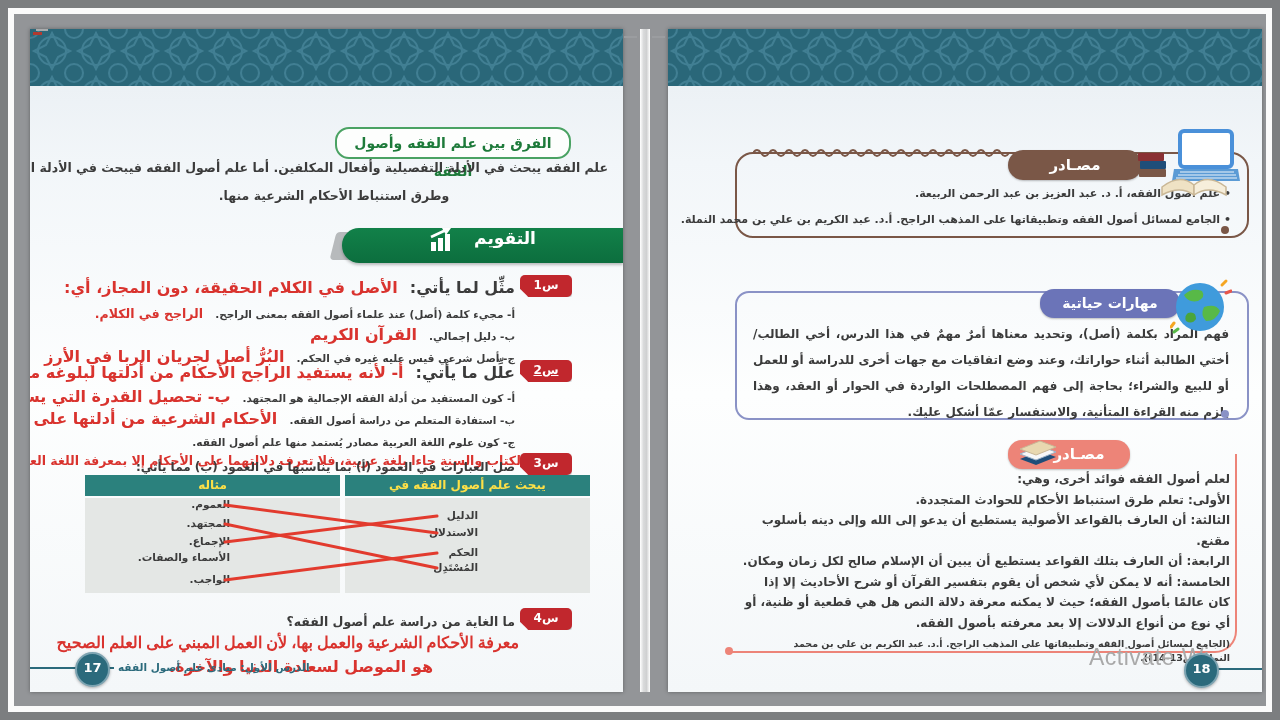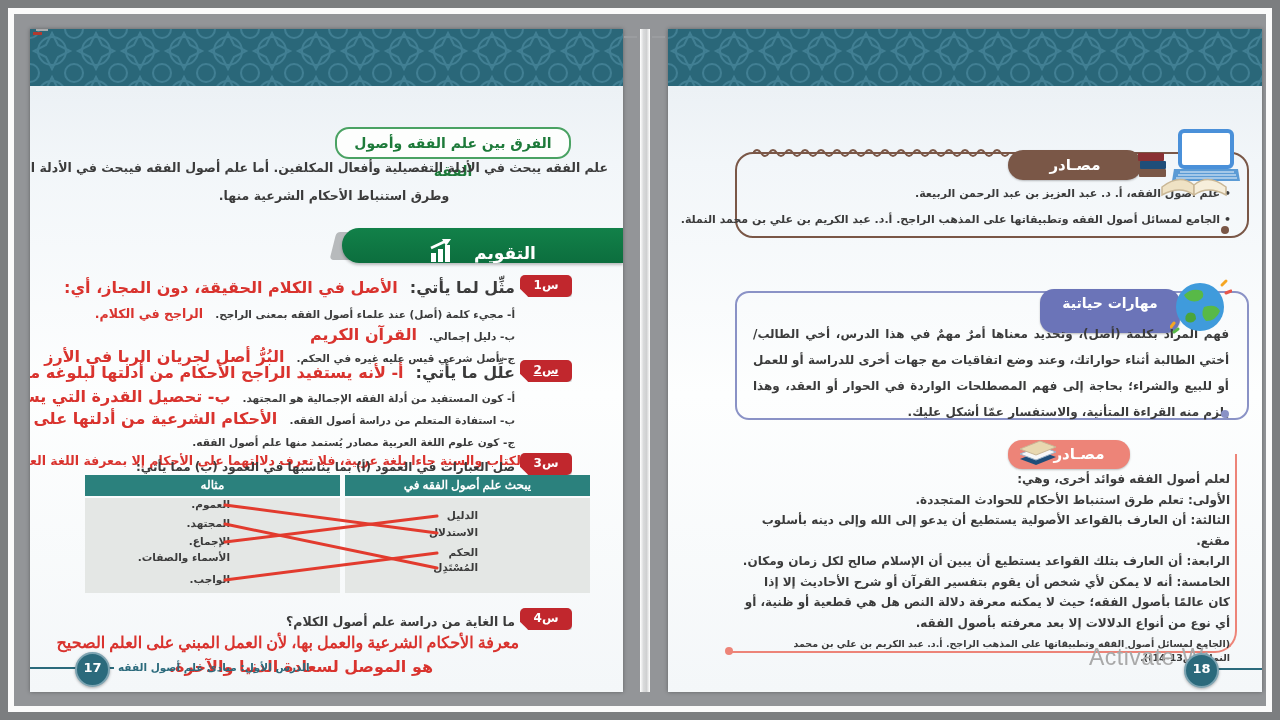--- a/index.html
+++ b/index.html
@@ -9,42 +9,42 @@
   .page{position:absolute;top:29px;height:663px;background:linear-gradient(180deg,#e7edf2 0%,#f2f6f9 20%,#fdfefe 55%,#f4f7f9 100%);overflow:hidden;box-shadow:0 0 4px rgba(0,0,0,.35);}
   .page-left{left:30px;width:593px;}
   .page-right{left:668px;width:594px;}
   .divider{position:absolute;left:640px;top:29px;width:10px;height:663px;background:linear-gradient(90deg,#ffffff,#d9dadb 35%,#cfd0d1 65%,#ffffff);}
   .banner{position:absolute;left:0;top:0;}
   .mark{position:absolute;z-index:5;}
   
   .titlebox{position:absolute;left:305px;top:98px;width:232px;height:28px;background:#fdfefd;border:2px solid #4aa263;border-radius:14px;color:#1d7a3a;font-weight:bold;font-size:14px;line-height:28px;text-align:center;direction:rtl;}
   .intro{position:absolute;left:30px;right:15px;text-align:center;direction:rtl;color:#3b3b3b;font-weight:bold;font-size:12.5px;white-space:nowrap;}
   .evalflap{position:absolute;left:303px;top:203px;width:24px;height:28px;background:#b7babc;border-radius:4px;transform:skewX(-14deg);}
-  .evalbanner{position:absolute;left:312px;top:199px;width:281px;height:35px;background:linear-gradient(180deg,#128149,#0c6e3e);border-radius:17px 0 0 17px;display:flex;align-items:flex-end;justify-content:center;gap:19px;direction:ltr;box-shadow:0 2px 3px rgba(0,0,0,.25);}
+  .evalbanner{position:absolute;left:312px;top:199px;width:281px;height:35px;background:linear-gradient(180deg,#128149,#0c6e3e);border-radius:17px 0 0 17px;display:flex;align-items:flex-start;justify-content:center;gap:19px;direction:ltr;box-shadow:0 2px 3px rgba(0,0,0,.25);}
   .evalbanner span{color:#fff;font-weight:bold;font-size:17px;direction:rtl;}
   .qbadge{position:absolute;right:51px;width:52px;height:22px;background:#c1272d;color:#fff;font-weight:bold;font-size:12px;text-align:center;line-height:21px;direction:rtl;border-radius:5px;clip-path:polygon(0 0,100% 0,100% 100%,16% 100%,0 62%);box-shadow:0 1px 2px rgba(0,0,0,.3);}
   .qrow{position:absolute;direction:rtl;white-space:nowrap;}
   .blk{color:#3b3b3b;font-weight:bold;}
   .red{color:#d9332e;font-weight:bold;margin-right:7px;}
   .s13{font-size:16px;} .s12{font-size:12px;} .s11{font-size:10.5px;} .s125{font-size:12.5px;} .s135{font-size:16px;}
   .tbl{position:absolute;left:55px;top:446px;width:505px;height:120px;}
-  .th{position:absolute;top:0;height:21px;background:#2b817d;color:#ffffff;font-weight:bold;font-size:12px;text-align:center;line-height:21px;direction:rtl;font-family:Liberation Serif, serif;}
+  .th{position:absolute;top:0;height:21px;background:#2b817d;color:#fde047;font-weight:bold;font-size:12px;text-align:center;line-height:21px;direction:rtl;}
   .tb{position:absolute;top:23px;height:95px;background:#e4e7e5;}
   .titem{position:absolute;direction:rtl;white-space:nowrap;color:#3b3b3b;font-weight:bold;font-size:10.5px;}
   .tlines{position:absolute;left:0;top:0;z-index:2;}
   .footline{position:absolute;background:#2b6a7c;height:2px;}
   .pgcircle{position:absolute;width:31px;height:31px;background:#2b6a7c;border:2px solid #7da4b2;border-radius:50%;color:#fff;font-weight:bold;font-size:13px;text-align:center;line-height:28px;z-index:3;box-shadow:0 1px 3px rgba(0,0,0,.3);}
   .footlesson{position:absolute;color:#2b6a7c;font-weight:bold;font-size:10.5px;direction:rtl;white-space:nowrap;}
   
   .srcbox{position:absolute;left:67px;top:123px;width:510px;height:82px;border:2px solid #7a5747;border-radius:18px;}
   .srcbullet{position:absolute;right:16px;direction:rtl;white-space:nowrap;color:#3b3b3b;font-weight:bold;font-size:11px;}
   .pill{position:absolute;color:#fff;font-weight:bold;text-align:center;direction:rtl;box-shadow:0 1px 2px rgba(0,0,0,.25);}
   .srcpill{left:340px;top:121px;width:134px;height:30px;line-height:30px;background:#7a5747;border-radius:15px;font-size:15px;}
   .skillbox{position:absolute;left:67px;top:262px;width:510px;height:125px;border:2px solid #8a92c6;border-radius:14px;}
-  .skillpill{left:372px;top:260px;width:140px;height:44px;line-height:29px;background:#6b74b8;border-radius:14px;font-size:14px;}
+  .skillpill{left:372px;top:260px;width:140px;height:29px;line-height:29px;background:#6b74b8;border-radius:14px;font-size:14px;}
   .skilltext{position:absolute;left:85px;top:292px;width:476px;direction:rtl;text-align:justify;color:#3b3b3b;font-weight:bold;font-size:12px;line-height:26px;}
   .enrichpill{left:340px;top:411px;width:122px;height:29px;line-height:29px;background:#ed8478;border-radius:14px;font-size:15px;padding-left:20px;width:102px;}
   .enrichborder{position:absolute;left:60px;top:425px;width:507px;height:197px;border-right:2px solid #ed8478;border-bottom:2px solid #ed8478;border-bottom-right-radius:22px;}
   .enrichtext{position:absolute;left:72px;top:440px;width:490px;direction:rtl;text-align:right;color:#3b3b3b;font-weight:bold;font-size:12px;line-height:20.5px;}
   .enrichtext .cite{font-size:9.5px;font-weight:bold;margin-top:4px;padding-left:26px;line-height:14px;}
   .enddot{position:absolute;width:8px;height:8px;border-radius:50%;}
   .watermark{position:absolute;left:421px;top:615px;color:#a9a9a9;font-size:23px;font-family:"Liberation Sans",sans-serif;letter-spacing:.5px;z-index:1;white-space:nowrap;}
 </style>
 </head>
 <body>
@@ -158,21 +158,21 @@
           <line x1="140" y1="67" x2="352" y2="41"></line>
           <line x1="140" y1="30" x2="352" y2="58"></line>
           <line x1="140" y1="105" x2="352" y2="78"></line>
           <line x1="140" y1="49" x2="352" y2="93"></line>
         </g>
       </svg>
     </div>
 
     <div class="qbadge" style="top:579px;">س4</div>
     <div class="qrow" style="top:582px;right:108px;">
-      <span class="blk s125">ما الغاية من دراسة علم أصول الكلام؟</span>
+      <span class="blk s125">ما الغاية من دراسة علم أصول الفقه؟</span>
     </div>
     <div class="qrow" style="top:604px;right:104px;">
       <span class="red s135" style="margin-right:0;font-family:Liberation Serif, serif;">معرفة الأحكام الشرعية والعمل بها، لأن العمل المبني على العلم الصحيح</span>
     </div>
     <div class="qrow" style="top:628px;right:190px;">
       <span class="red s135" style="margin-right:0;">هو الموصل لسعادة الدنيا والآخرة.</span>
     </div>
 
     <div class="footline" style="left:0;top:638px;width:47px;"></div>
     <div class="footline" style="left:77px;top:638px;width:7px;"></div>

